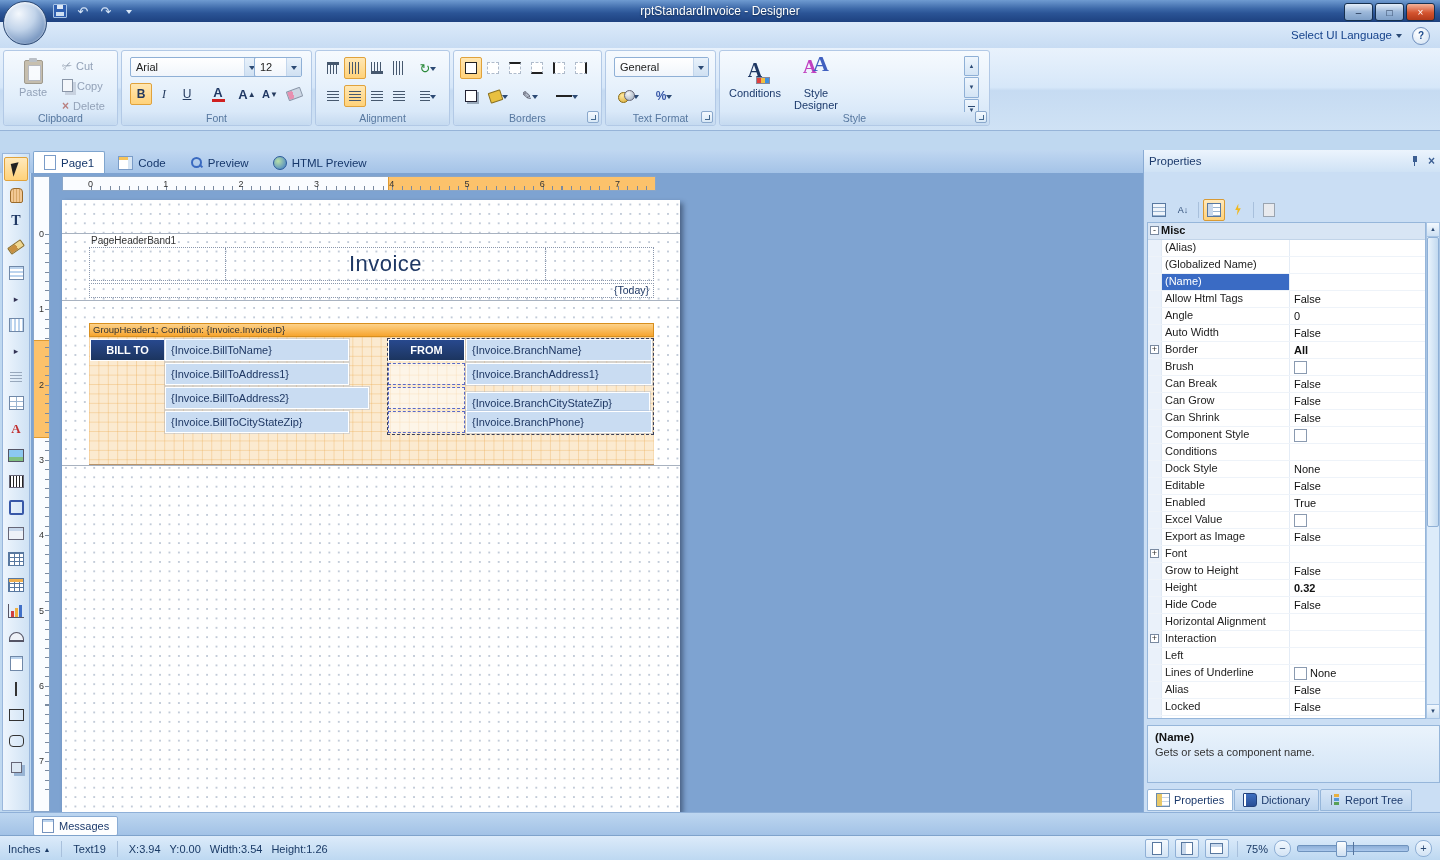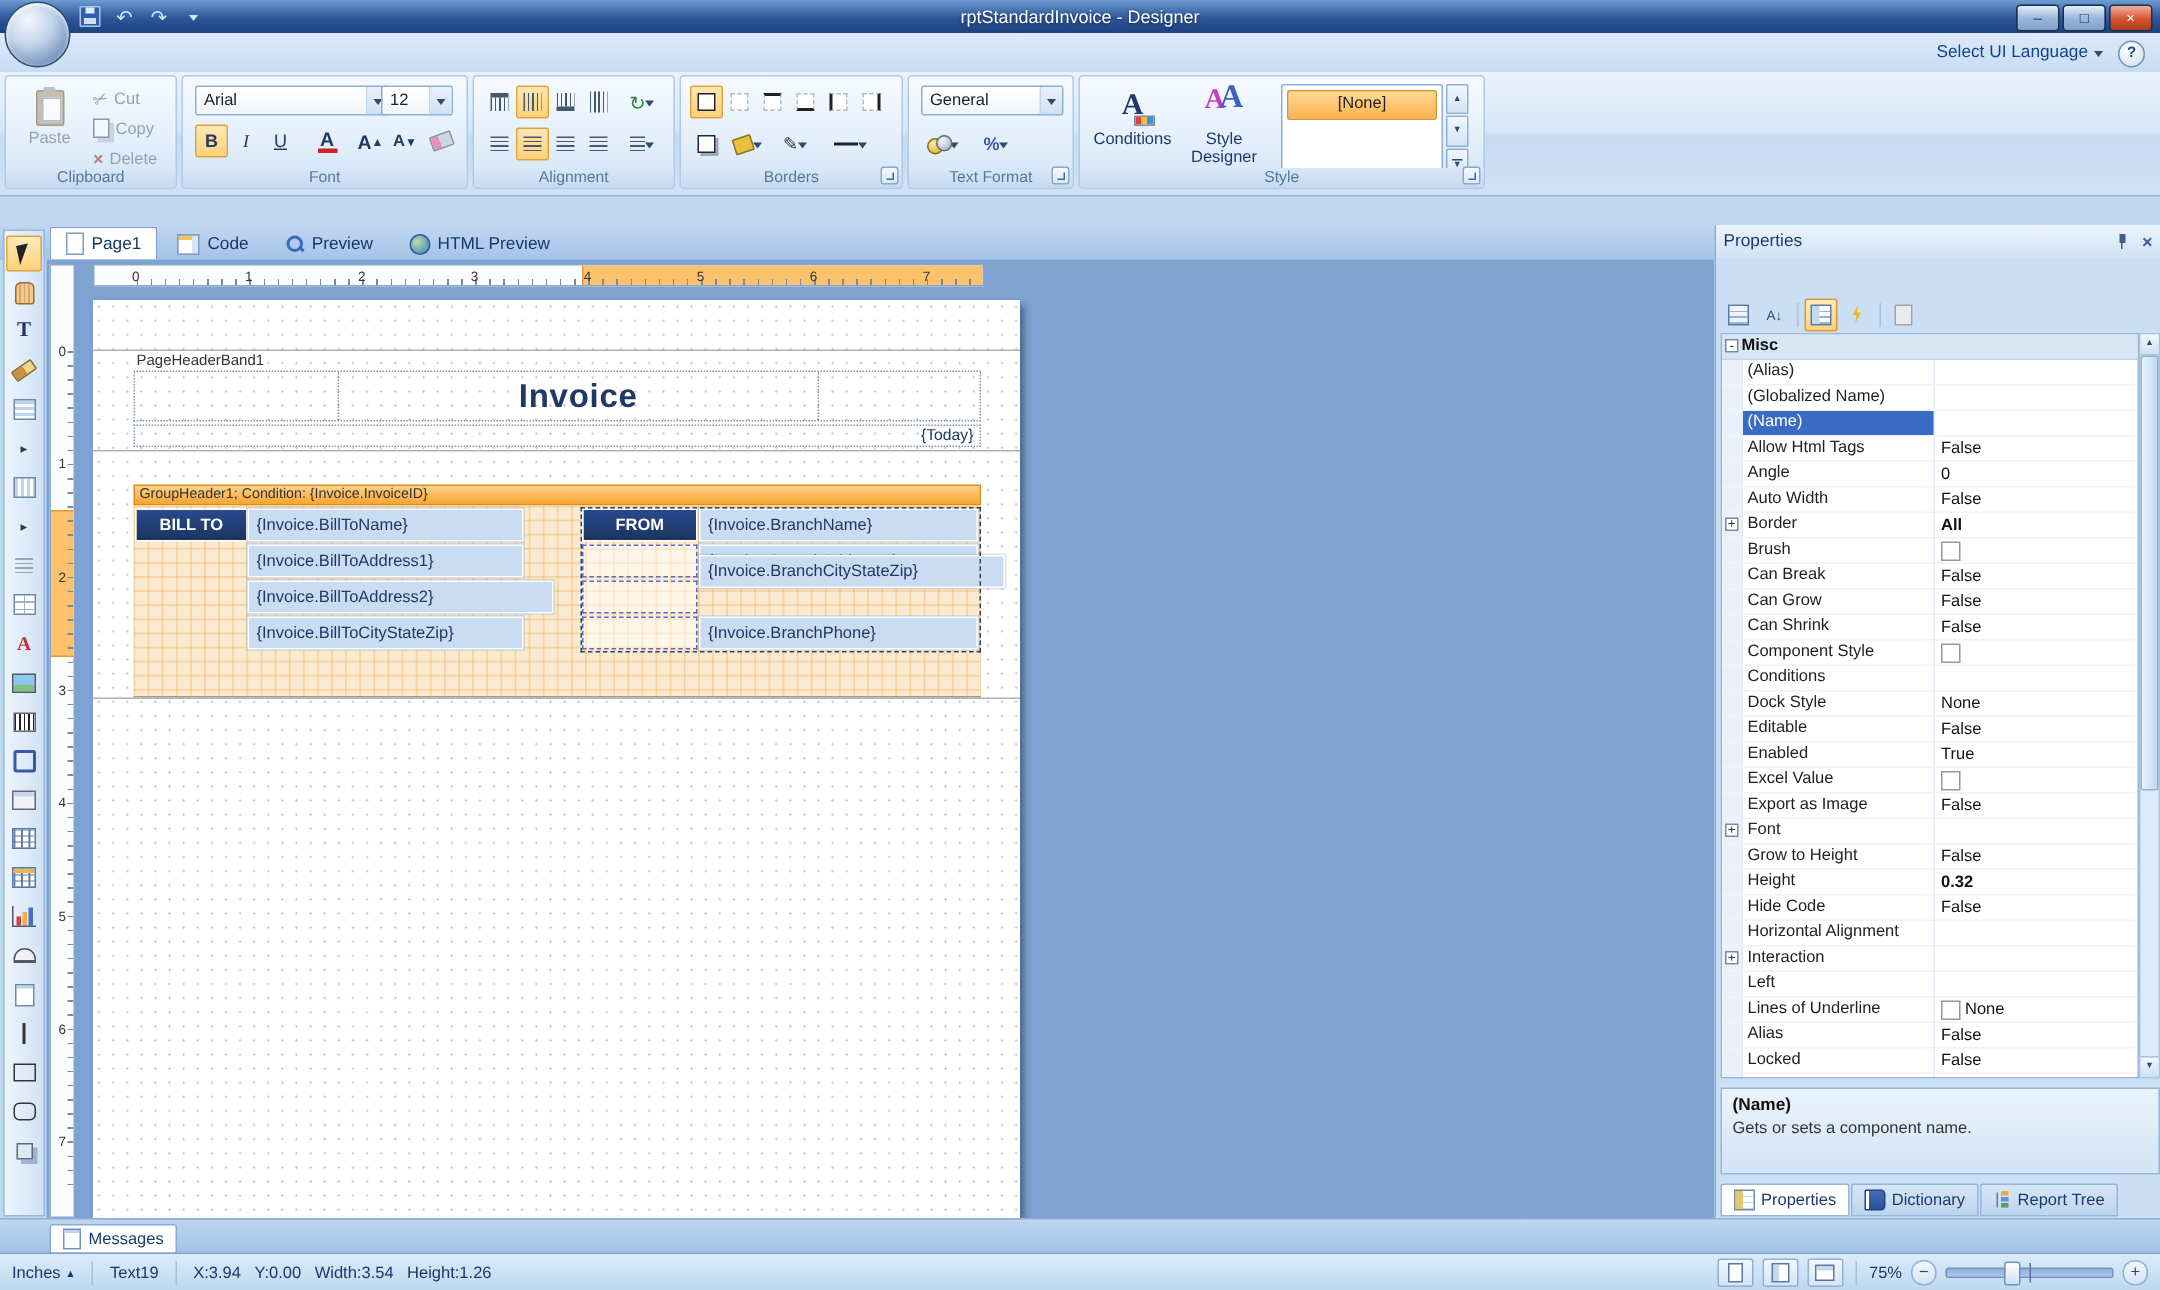--- a/index.html
+++ b/index.html
@@ -155,21 +155,21 @@
   #vticks{position:absolute;top:57px;right:0;width:4px;height:560px;background:repeating-linear-gradient(#7a8aa0 0 1px,transparent 1px 9.41px)}
   .vnum{position:absolute;left:5px}
   
   #page{position:absolute;left:62px;top:200px;width:618px;height:612px;background:#fff;box-shadow:3px 3px 5px rgba(10,20,40,.45);
     background-image:radial-gradient(circle,#c2cbd8 0.7px,transparent 0.9px);background-size:9.41px 9.41px;background-position:27.5px 28px;overflow:hidden}
   .bline{position:absolute;left:0;width:618px;height:1px;background:#a8b2c0}
   #ph-label{position:absolute;left:29px;top:35px;font-size:10px;color:#333}
   #ph-row{position:absolute;left:27px;top:47px;width:565px;height:34px;border:1px dotted #8a97ad;box-sizing:border-box;display:flex}
   .ph-cell{border-right:1px dotted #8a97ad;height:100%;box-sizing:border-box}
   #ph-c1{width:136px}
-  #ph-c2{width:320px;display:flex;align-items:center;justify-content:center;font-size:22px;font-weight:bold;color:#1f3864;letter-spacing:.5px}
+  #ph-c2{width:320px;display:flex;align-items:center;justify-content:center;font-size:22px;font-weight:normal;color:#1f3864;letter-spacing:.5px}
   #ph-c3{flex:1;border-right:none}
   #today-row{position:absolute;left:27px;top:83px;width:565px;height:15px;border:1px dotted #8a97ad;box-sizing:border-box;
     font-size:10.5px;color:#1f3864;text-align:right;padding-right:4px;line-height:13px}
   #gh-strip{position:absolute;left:27px;top:123px;width:565px;height:14px;background:linear-gradient(#fdd28a,#f7a52f);
     border:1px solid #d88f1e;box-sizing:border-box;font-size:9.5px;line-height:11px;color:#333;padding-left:3px;white-space:nowrap;overflow:hidden}
   #gh-band{position:absolute;left:27px;top:137px;width:565px;height:128px;background:#fbead0;
     background-image:linear-gradient(rgba(235,170,80,.35) 1px,transparent 1px),linear-gradient(90deg,rgba(235,170,80,.35) 1px,transparent 1px);
     background-size:9.41px 9.41px;border-bottom:1px solid #b8946a;box-sizing:border-box}
   .rhead{position:absolute;height:22px;background:linear-gradient(#28498e,#1c355f);color:#fff;font-weight:bold;font-size:11px;
     text-align:center;line-height:21px;box-sizing:border-box;border:1px solid #fff}
@@ -431,23 +431,20 @@
       <span class="cond-ic"><span class="a">A</span></span>
       <span>Conditions</span>
     </div>
     <div class="bigbtn" style="left:66px;width:60px;height:62px">
       <span class="sd-ic">
           <span class="a1">A</span>
           <span class="a2">A</span>
         </span>
       <span>Style Designer</span>
     </div>
-    <div id="stylegal">
-      <div id="stylenone">[None]</div>
-    </div>
     <div id="galarrows">
       <div class="galbtn">▲</div>
       <div class="galbtn">▼</div>
       <div class="galbtn" style="flex-direction:column;line-height:4px"><span style="display:block;width:7px;height:1px;background:#2c4a74;margin-bottom:1px"></span>▼</div>
     </div>
     <div class="glabel">Style</div>
     <div class="launcher"></div>
   </div>
 </div>
 
@@ -594,21 +591,21 @@
   </div>
   <div id="bill-cells">
       <div class="rcell" style="left: 103px; width: 184px; top: 139px;">{Invoice.BillToName}</div>
       <div class="rcell" style="left: 103px; width: 184px; top: 163px;">{Invoice.BillToAddress1}</div>
       <div class="rcell" style="left: 103px; width: 204px; top: 187px;">{Invoice.BillToAddress2}</div>
       <div class="rcell" style="left: 103px; width: 184px; top: 211px;">{Invoice.BillToCityStateZip}</div>
     </div>
   <div id="from-cells">
       <div class="rcell" style="left: 404px; width: 186px; top: 139px;">{Invoice.BranchName}</div>
       <div class="rcell" style="left: 404px; width: 186px; top: 163px;">{Invoice.BranchAddress1}</div>
-      <div class="rcell" style="left: 404px; width: 204px; top: 170px;">{Invoice.BranchCityStateZip}</div>
+      <div class="rcell" style="left: 404px; width: 184px; top: 192px;">{Invoice.BranchCityStateZip}</div>
       <div class="rcell" style="left: 404px; width: 186px; top: 211px;">{Invoice.BranchPhone}</div>
       <div class="dcell" style="left: 326px; top: 163px;"></div>
       <div class="dcell" style="left: 326px; top: 187px;"></div>
       <div class="dcell" style="left: 326px; top: 211px;"></div>
     </div>
   <div id="sel-rect"></div>
   <div class="bline" style="top:265px"></div>
 </div>
 
 <div id="props">

